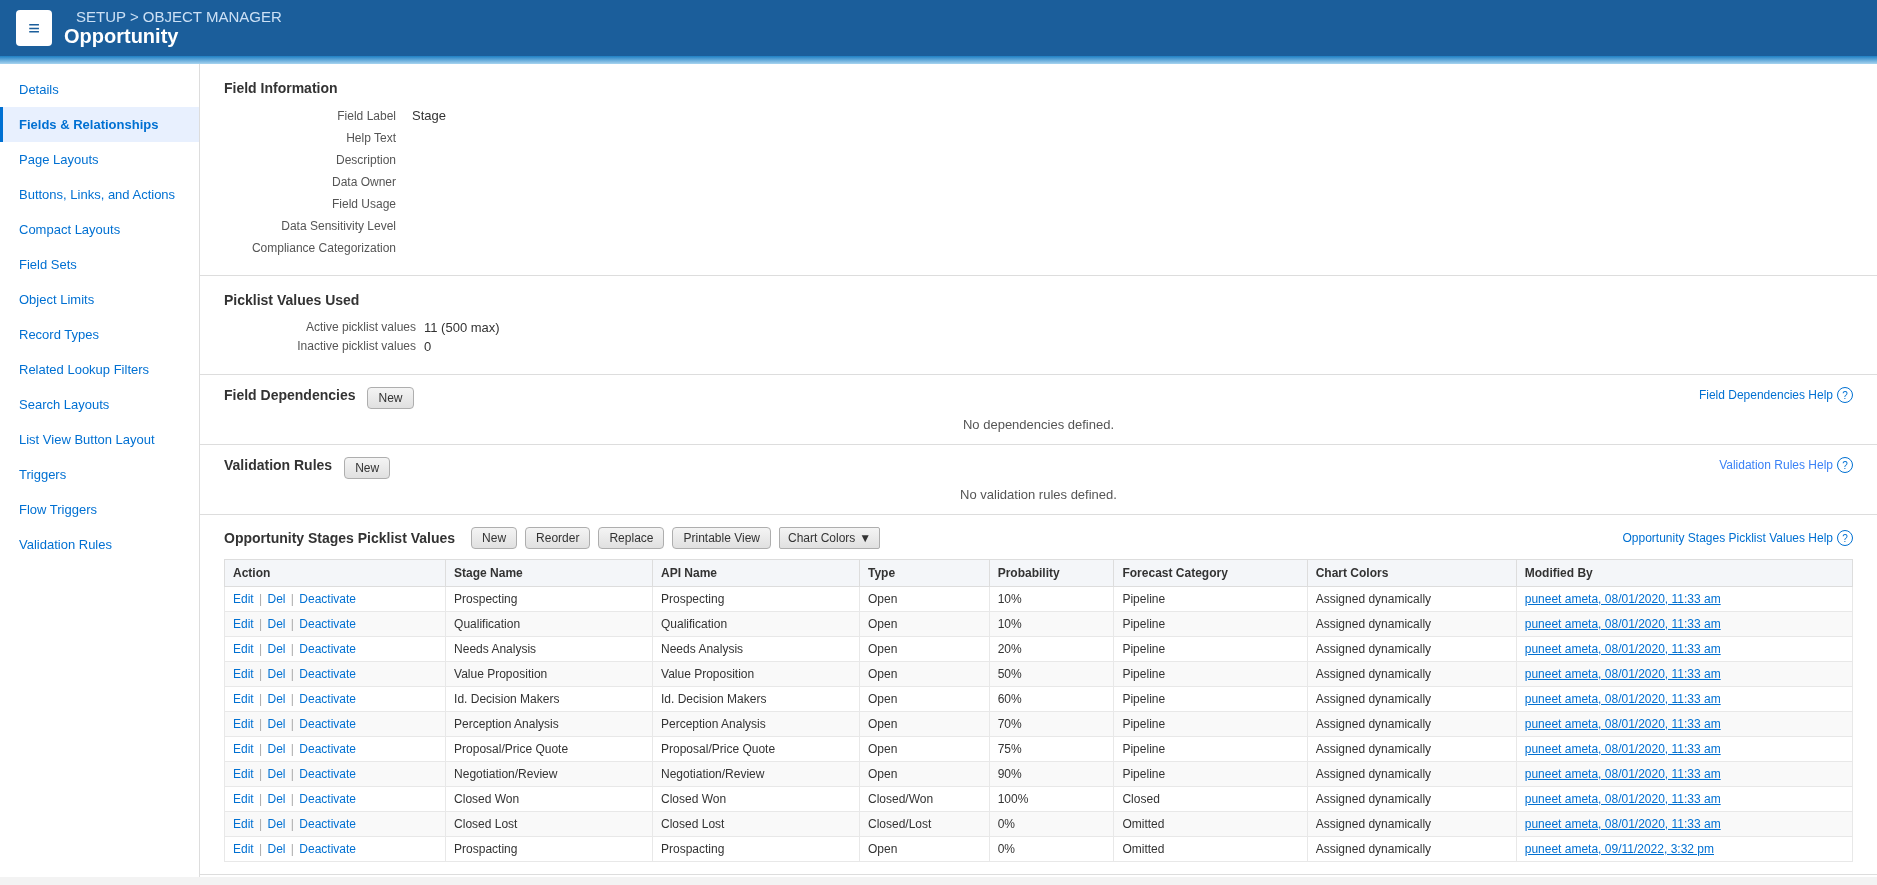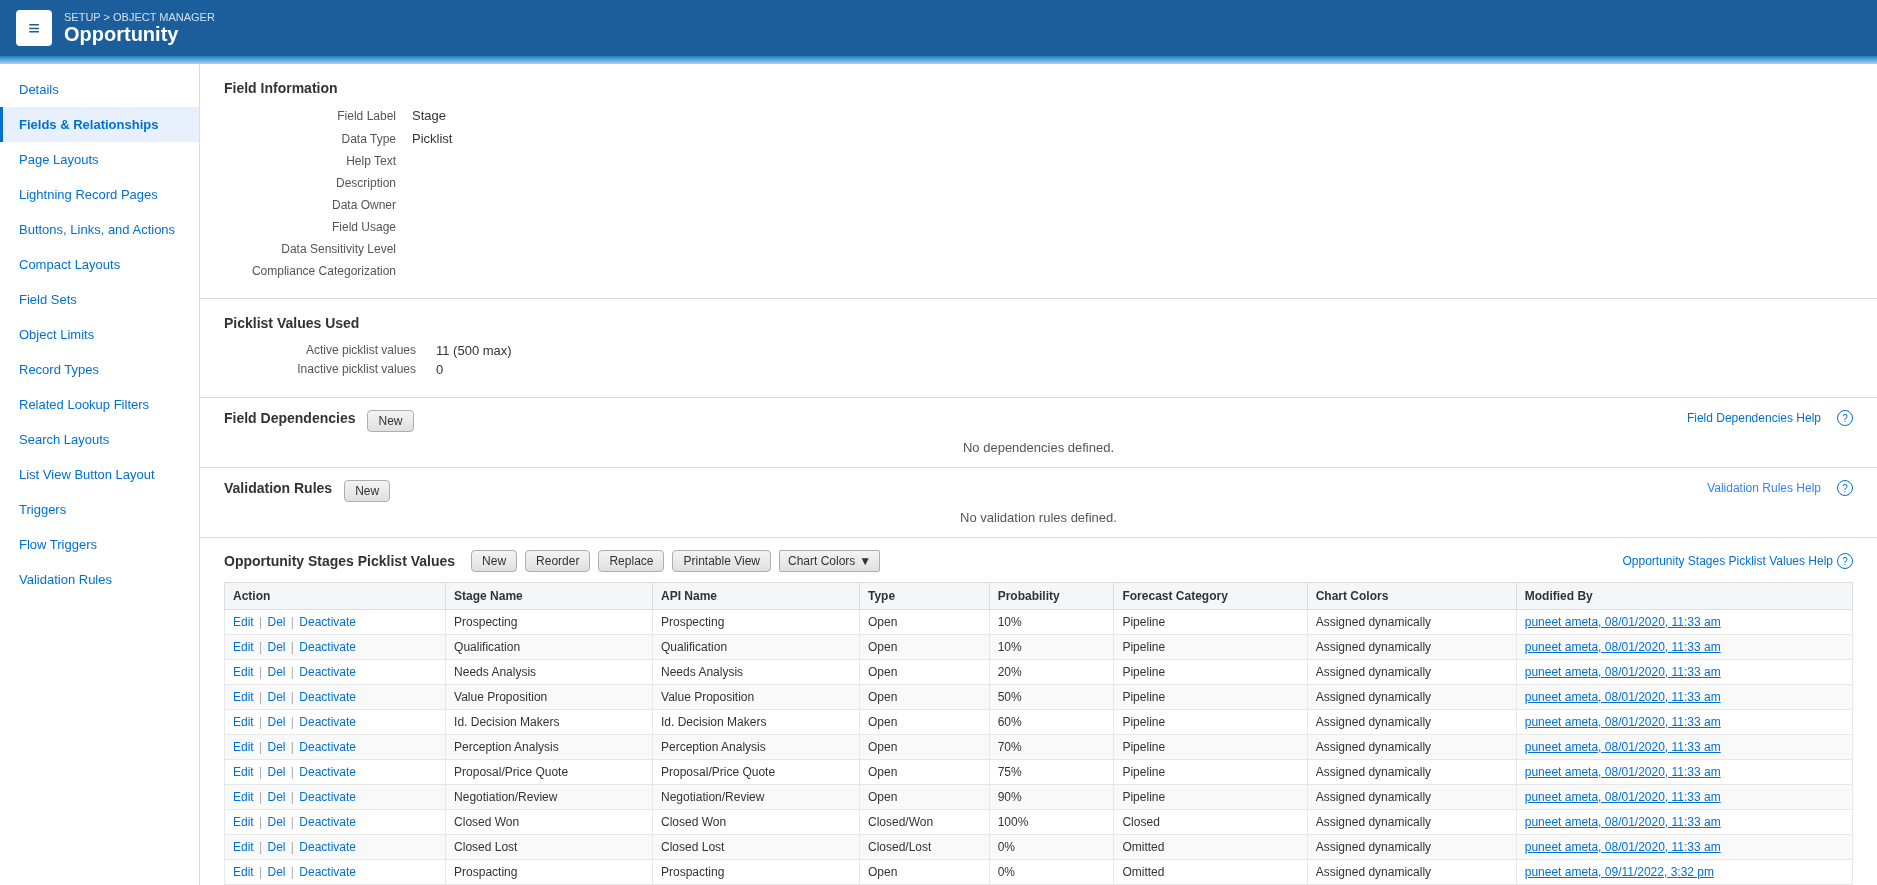--- a/index.html
+++ b/index.html
@@ -20,21 +20,21 @@
       width: 36px;
       height: 36px;
       display: flex;
       align-items: center;
       justify-content: center;
       color: #1b5e9b;
       font-size: 20px;
       font-weight: bold;
     }
     .header-title-area { display: flex; flex-direction: column; }
-    .header-breadcrumb { font-size: 11px; color: #cce0f5; }
+    .header-breadcrumb { font-size: 15px; color: #cce0f5; margin-left: 12px; }
     .header-breadcrumb a { color: #cce0f5; text-decoration: none; }
     .header-object-name { font-size: 20px; color: #fff; font-weight: bold; }
 
     
     .blue-bar {
       height: 8px;
       background: linear-gradient(180deg, #1e7fc4 0%, #a8d4f0 100%);
     }
 
     
@@ -95,37 +95,37 @@
       text-align: right;
       min-width: 180px;
       color: #555;
       font-size: 12px;
       padding-right: 8px;
     }
     .field-value { color: #333; font-size: 13px; }
 
     
     .picklist-values-section { padding: 16px 24px; border-bottom: 1px solid #ddd; }
-    .picklist-row { display: flex; gap: 12px; margin-bottom: 4px; }
+    .picklist-row { display: flex; gap: 0; margin-bottom: 4px; }
     .picklist-label { text-align: right; min-width: 200px; color: #555; font-size: 12px; padding-right: 8px; }
     .picklist-value { color: #333; font-size: 13px; }
 
     
     .dep-section {
       padding: 12px 24px;
       border-bottom: 1px solid #ddd;
     }
     .dep-header {
       display: flex;
       align-items: flex-start;
       gap: 12px;
       margin-bottom: 8px;
     }
     .dep-title { font-size: 14px; font-weight: bold; color: #333; }
-    .dep-help { margin-left: auto; color: #0070d2; font-size: 12px; cursor: pointer; display: flex; align-items: center; gap: 16px; }
+    .dep-help { margin-left: auto; color: #0070d2; font-size: 12px; cursor: pointer; display: flex; align-items: center; gap: 4px; }
     .dep-content { color: #555; font-size: 13px; margin-top: 4px; text-align: center; }
 
     
     .btn {
       display: inline-block;
       padding: 3px 10px;
       border: 1px solid #aeaeae;
       background: linear-gradient(to bottom, #f4f4f4, #e0e0e0);
       color: #333;
       font-size: 12px;
@@ -215,21 +215,20 @@
 </div>
 
 <div class="blue-bar"></div>
 
 <div class="main-container">
 
   <nav class="sidebar">
       <div class="sidebar-item">Details</div>
       <div class="sidebar-item active">Fields &amp; Relationships</div>
       <div class="sidebar-item">Page Layouts</div>
-      <div class="sidebar-item">Lightning Record Pages</div>
       <div class="sidebar-item">Buttons, Links, and Actions</div>
       <div class="sidebar-item">Compact Layouts</div>
       <div class="sidebar-item">Field Sets</div>
       <div class="sidebar-item">Object Limits</div>
       <div class="sidebar-item">Record Types</div>
       <div class="sidebar-item">Related Lookup Filters</div>
       <div class="sidebar-item">Search Layouts</div>
       <div class="sidebar-item">List View Button Layout</div>
       <div class="sidebar-item">Triggers</div>
       <div class="sidebar-item">Flow Triggers</div>
@@ -238,24 +237,20 @@
 
   <div class="content-area">
 
     <div class="section">
       <div class="section-title">Field Information</div>
       <div class="field-info-grid">
         <div class="field-info-col">
           <div class="field-row">
             <span class="field-label">Field Label</span>
             <span class="field-value">Stage</span>
-          </div>
-          <div class="field-row">
-            <span class="field-label">Data Type</span>
-            <span class="field-value">Picklist</span>
           </div>
           <div class="field-row">
             <span class="field-label">Help Text</span>
             <span class="field-value"></span>
           </div>
           <div class="field-row">
             <span class="field-label">Description</span>
             <span class="field-value"></span>
           </div>
           <div class="field-row">

